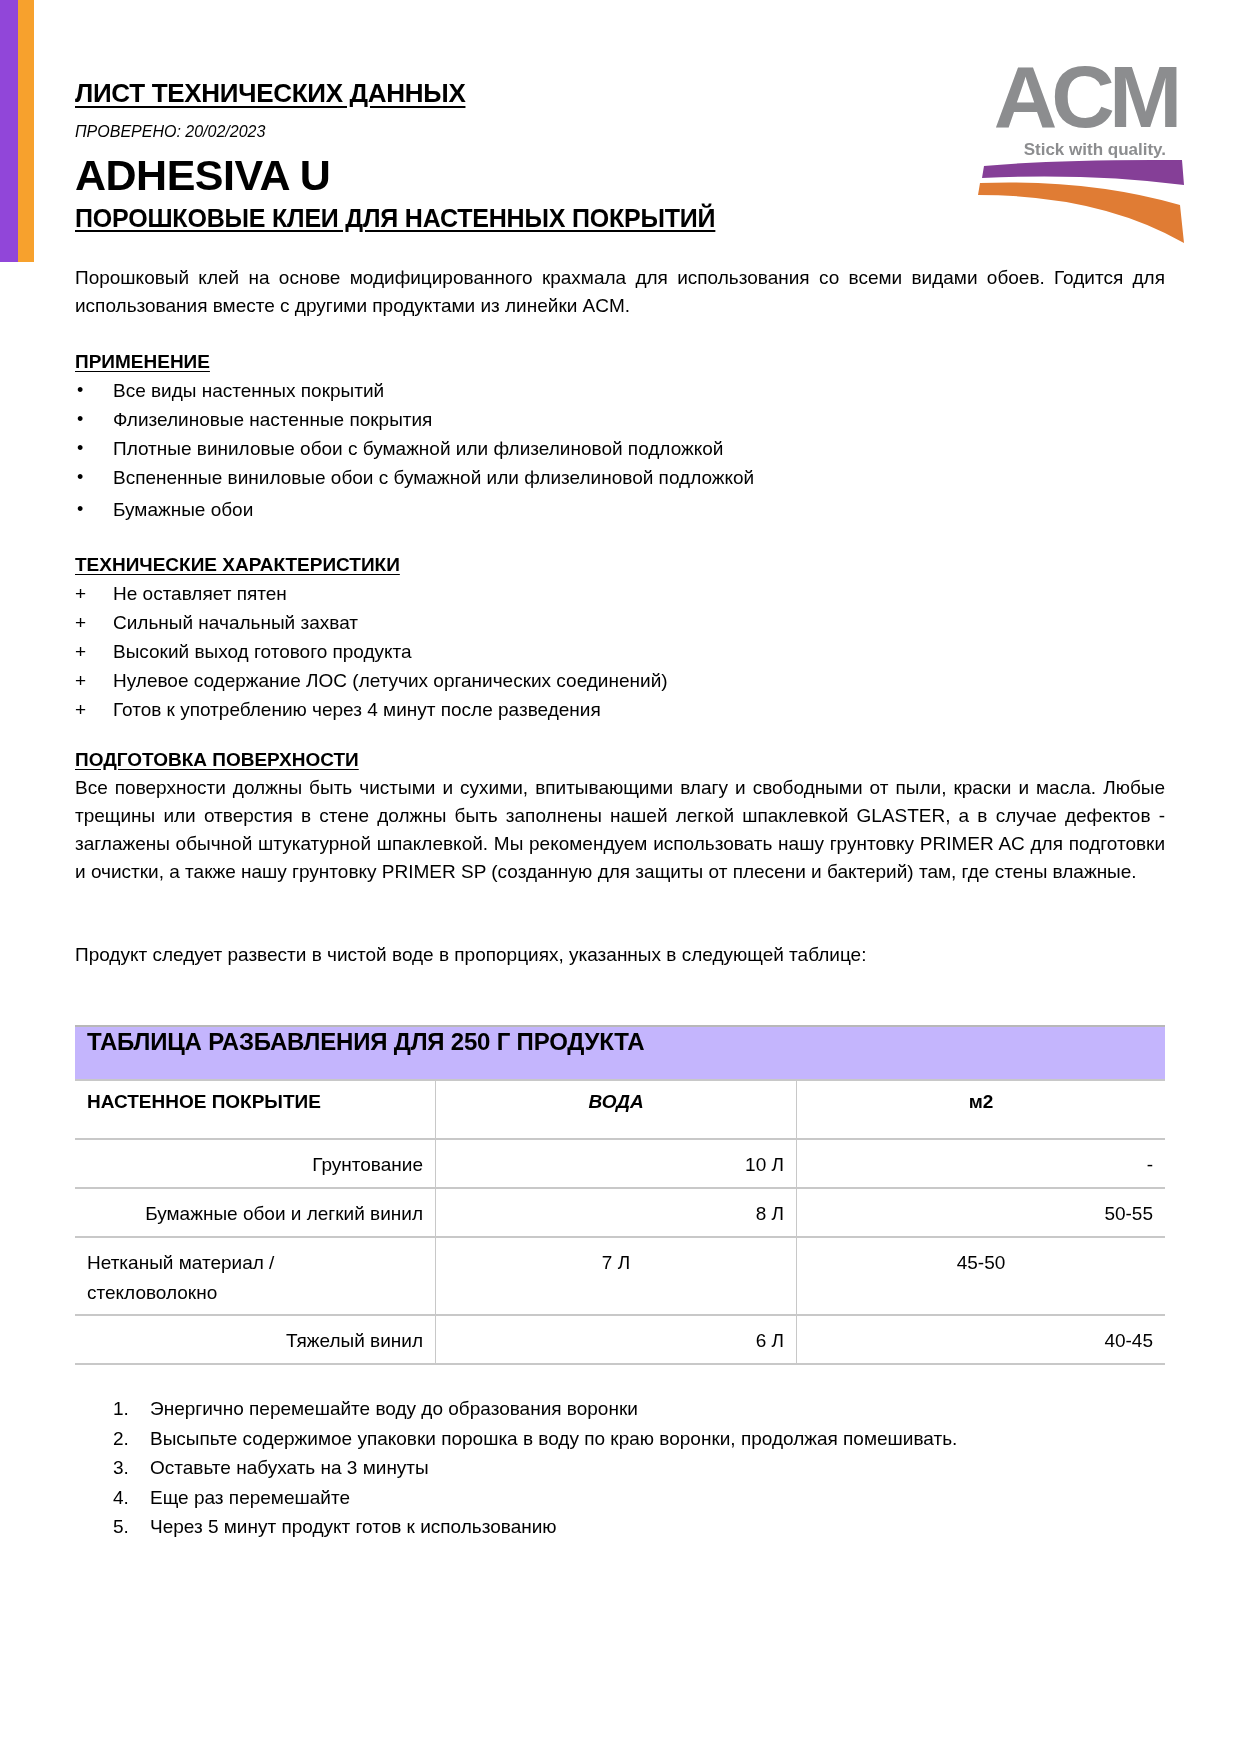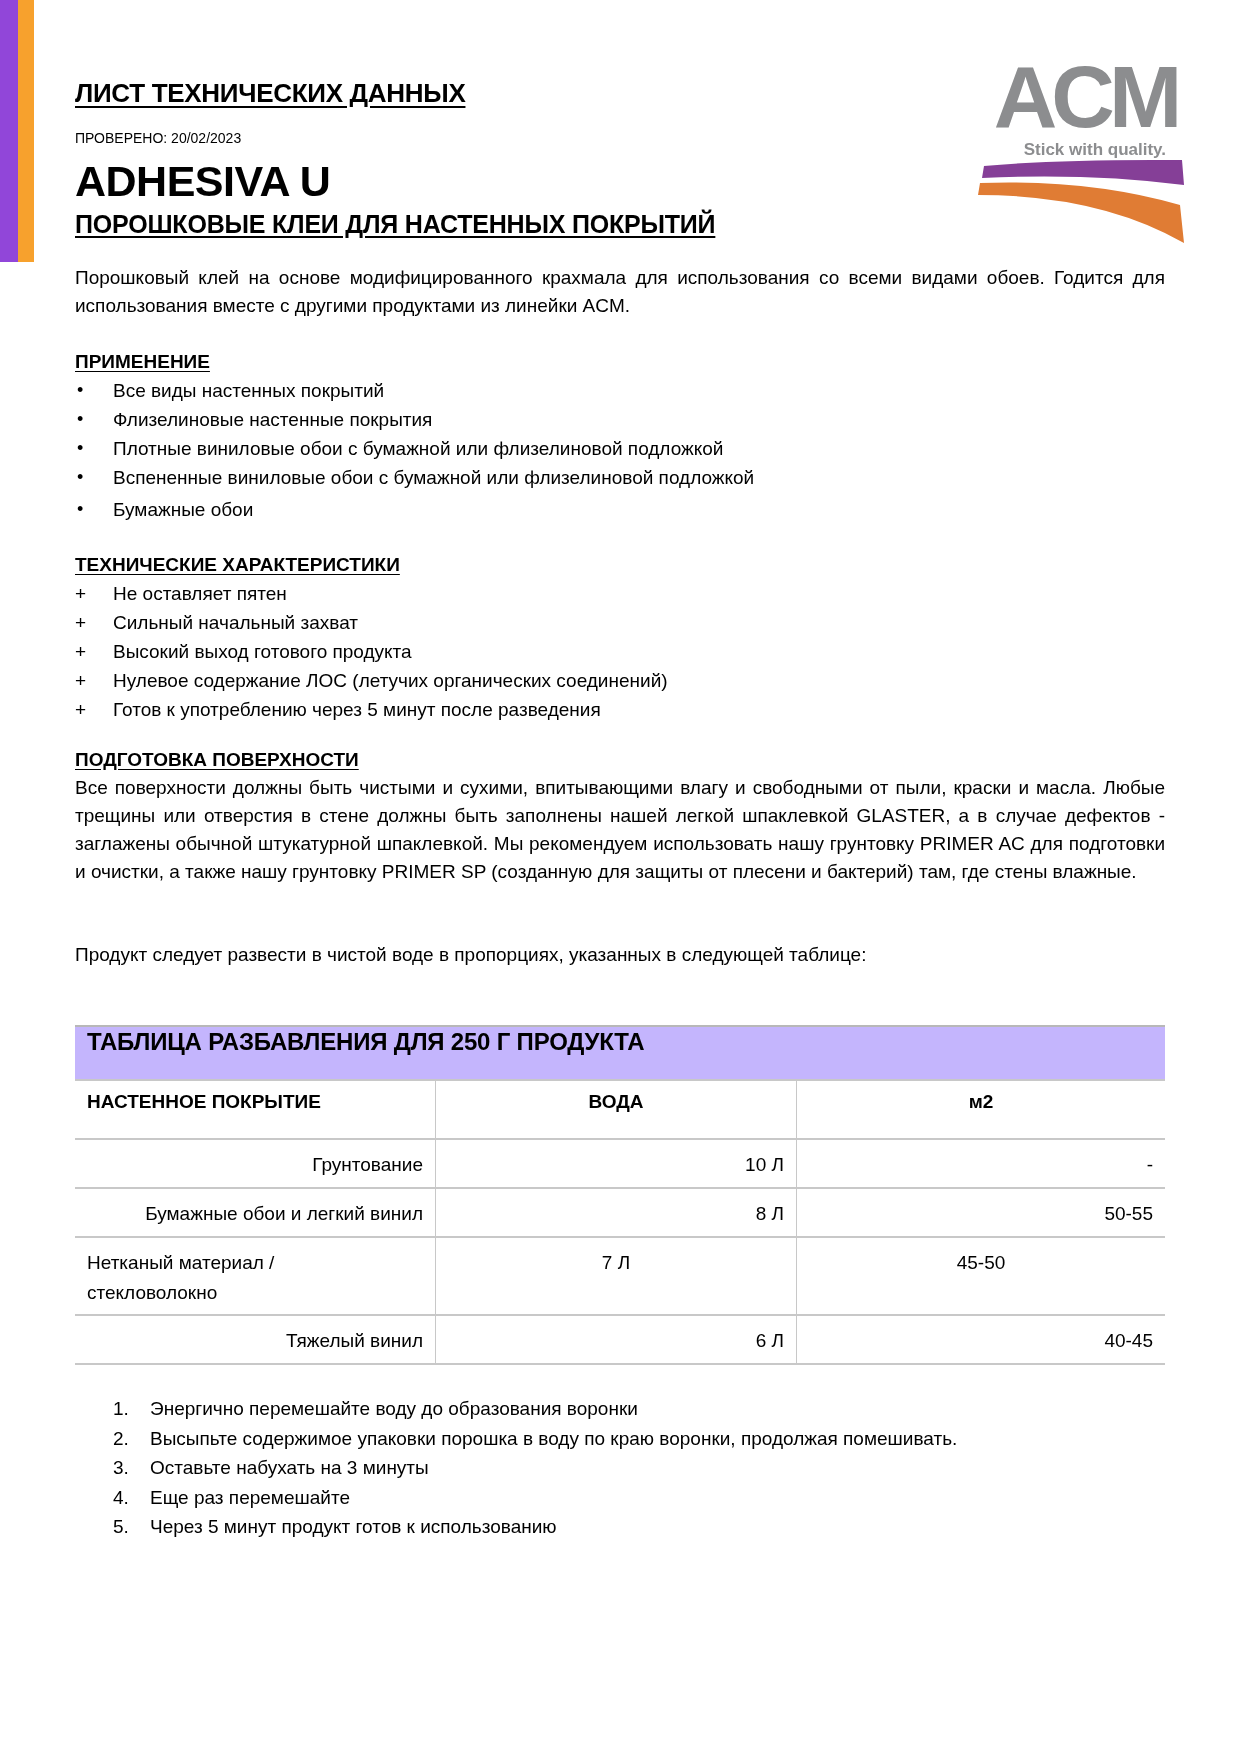--- a/index.html
+++ b/index.html
@@ -3,21 +3,21 @@
 <meta charset="utf-8">
 <style>
   html, body { margin:0; padding:0; background:#ffffff; }
   body { width:1240px; height:1755px; position:relative; overflow:hidden;
          font-family:"Liberation Sans", "DejaVu Sans", sans-serif; color:#000; }
   .stripe-purple { position:absolute; left:0; top:0; width:18px; height:262px; background:#9146d9; }
   .stripe-orange { position:absolute; left:18px; top:0; width:16px; height:262px; background:#f7a12d; }
 
   .header { position:absolute; left:75px; top:76px; }
   .doc-type { font-size:26px; font-weight:bold; text-decoration:underline; text-underline-offset:4px; letter-spacing:-0.3px; margin:0; line-height:34px; }
-  .checked { font-size:14px; margin-top:18px; line-height:20px; }
+  .checked { font-size:16px; margin-top:12px; line-height:20px;font-style:italic; }
   .product-name { font-size:43px; font-weight:bold; line-height:54px; margin-top:6px; letter-spacing:-0.5px; }
   .product-sub { font-size:25px; font-weight:bold; text-decoration:underline; text-underline-offset:3px; margin-top:2px; letter-spacing:-0.2px; }
 
   .logo { position:absolute; left:970px; top:55px; width:230px; height:195px; }
 
   .content { position:absolute; left:75px; width:1090px; font-size:19px; line-height:28px; }
   .justify { text-align:justify; }
   .section-title { font-size:19px; font-weight:bold; text-decoration:underline; text-underline-offset:3px; line-height:28px; }
   ul.bullets, ul.plus, ol.steps { list-style:none; margin:0; padding:0; }
   ul.bullets li, ul.plus li { position:relative; padding-left:38px; line-height:29px; }
@@ -70,41 +70,41 @@
   </ul>
 </div>
 
 <div class="content" style="top:551px;">
   <div class="section-title">ТЕХНИЧЕСКИЕ ХАРАКТЕРИСТИКИ</div>
   <ul class="plus">
     <li><span class="marker">+</span><span>Не оставляет пятен</span></li>
     <li><span class="marker">+</span><span>Сильный начальный захват</span></li>
     <li><span class="marker">+</span><span>Высокий выход готового продукта</span></li>
     <li><span class="marker">+</span><span>Нулевое содержание ЛОС (летучих органических соединений)</span></li>
-    <li><span class="marker">+</span><span>Готов к употреблению через 5 минут после разведения</span></li>
+    <li><span class="marker">+</span><span>Готов к употреблению через 4 минут после разведения</span></li>
   </ul>
 </div>
 
 <div class="content" style="top:746px;">
   <div class="section-title">ПОДГОТОВКА ПОВЕРХНОСТИ</div>
   <div class="justify">Все поверхности должны быть чистыми и сухими, впитывающими влагу и свободными от пыли, краски и масла. Любые трещины или отверстия в стене должны быть заполнены нашей легкой шпаклевкой GLASTER, а в случае дефектов - заглажены обычной штукатурной шпаклевкой. Мы рекомендуем использовать нашу грунтовку PRIMER AC для подготовки и очистки, а также нашу грунтовку PRIMER SP (созданную для защиты от плесени и бактерий) там, где стены влажные.</div>
 </div>
 
 <div class="content" style="top:941px;">
   <div>Продукт следует развести в чистой воде в пропорциях, указанных в следующей таблице:</div>
 </div>
 
 <table class="dil-table">
   <tbody>
       <tr class="title-row">
     <td colspan="3">ТАБЛИЦА РАЗБАВЛЕНИЯ ДЛЯ 250 Г ПРОДУКТА</td>
   </tr>
   <tr>
     <th style="width:336px;">НАСТЕННОЕ ПОКРЫТИЕ</th>
-    <th class="c" style="width:336px;">ВОДА</th>
+    <th class="c" style="width:336px;font-style:italic;">ВОДА</th>
     <th class="c">м2</th>
   </tr>
   <tr>
     <td class="row-h1">Грунтование</td>
     <td class="c row-h1">10 Л</td>
     <td class="c row-h1">-</td>
   </tr>
   <tr>
     <td class="row-h1">Бумажные обои и легкий винил</td>
     <td class="c row-h1">8 Л</td>

